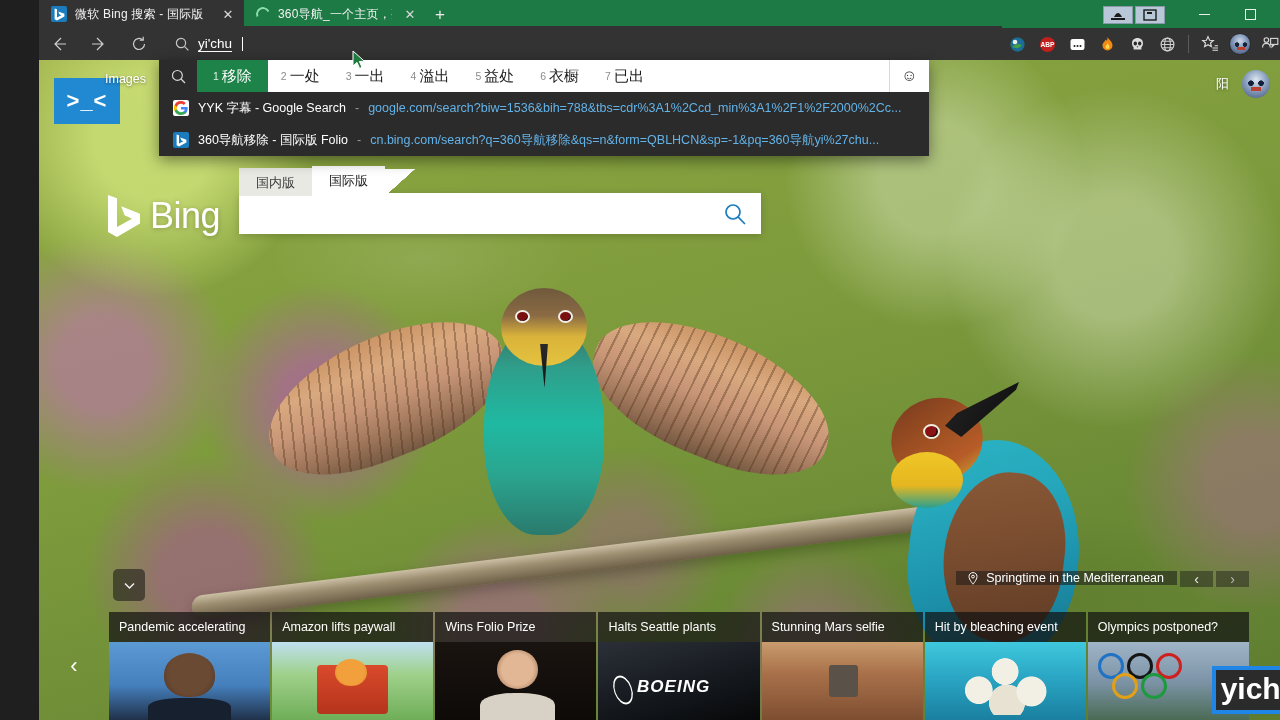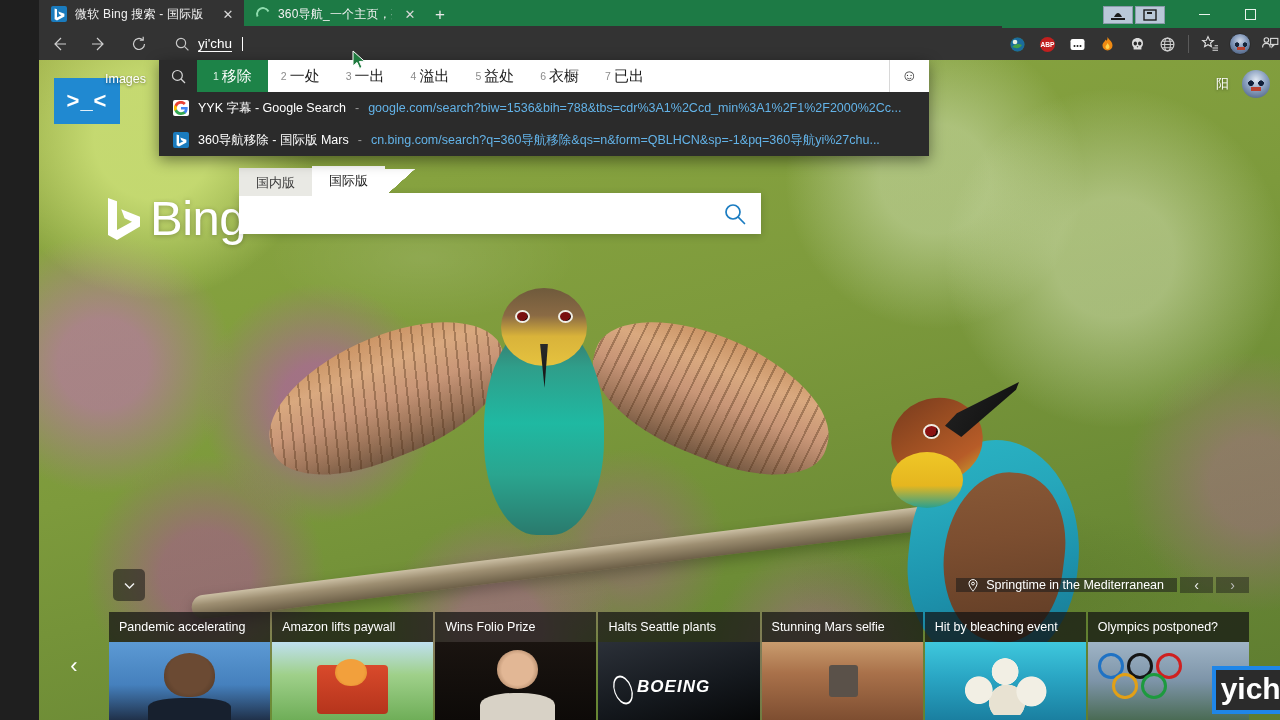--- a/index.html
+++ b/index.html
@@ -234,21 +234,21 @@
   }
 
   
   .bing-logo {
     position: absolute; left: 68px; top: 134px;
     display: flex; align-items: center; gap: 9px;
     color: #ffffff;
     text-shadow: 0 1px 5px rgba(0,0,0,0.25);
   }
   .bing-logo svg { width: 34px; height: 44px; display: block; }
-  .bing-logo .word { font-size: 49px; font-weight: 400; letter-spacing: -0.5px; line-height: 1; }
+  .bing-logo .word { font-size: 36px; font-weight: 400; letter-spacing: -0.5px; line-height: 1; }
 
   .ver-tabs { position: absolute; left: 200px; top: 106px; display: flex; align-items: flex-end; z-index: 3; }
   .ver-tab {
     font-size: 13px; color: #3b3b3b; padding: 8px 17px 7px 17px;
     background: #e9e9e4; line-height: 1;
   }
   .ver-tab.active { background: #ffffff; color: #1a1a1a; padding-bottom: 9px; }
   .ver-tab-notch {
     width: 30px; height: 27px;
     background: linear-gradient(to bottom right, #ffffff 50%, transparent 50.5%);
@@ -308,21 +308,21 @@
   .chev-btn {
     position: absolute; left: 74px; top: 509px; width: 32px; height: 32px;
     background: rgba(20,20,20,0.55); border-radius: 5px;
     display: flex; align-items: center; justify-content: center;
     color: #f0f0f0; z-index: 4;
   }
   .chev-btn svg { width: 13px; height: 13px; }
 
   .caption-bar {
     position: absolute; right: 70px; top: 511px; height: 28px;
-    display: flex; align-items: center; z-index: 4;
+    display: flex; align-items: flex-start; z-index: 4;
   }
   .caption-main {
     background: rgba(25,25,25,0.55);
     display: flex; align-items: center; gap: 7px;
     padding: 0 13px 0 11px; color: #ffffff; font-size: 12.5px; white-space: nowrap;
   }
   .caption-main svg { width: 12px; height: 13px; flex: 0 0 12px; }
   .cap-arrow {
     width: 33px; background: rgba(25,25,25,0.45);
     display: flex; align-items: center; justify-content: center;
@@ -851,21 +851,21 @@
       <span class="sugg-dash">-</span>
       <span class="sugg-url">google.com/search?biw=1536&amp;bih=788&amp;tbs=cdr%3A1%2Ccd_min%3A1%2F1%2F2000%2Cc...</span>
     </div>
 
     <div class="sugg-row">
       <span class="sugg-icon fav-bing">
         <svg viewBox="0 0 11 13">
             <path fill="#fff" d="M0.6 0.4 L3 1.3 V9.6 L7.4 7.2 L5.3 6.2 L4.3 3.6 L10.4 5.8 V8.6 L3 12.6 L0.6 11.2 Z"></path>
           </svg>
       </span>
-      <span class="sugg-title">360导航移除 - 国际版 Mars</span>
+      <span class="sugg-title">360导航移除 - 国际版 Folio</span>
       <span class="sugg-dash">-</span>
       <span class="sugg-url">cn.bing.com/search?q=360导航移除&amp;qs=n&amp;form=QBLHCN&amp;sp=-1&amp;pq=360导航yi%27chu...</span>
     </div>
   </div>
 
   <div class="cursor">
     <svg viewBox="0 0 14 20">
       <path d="M1 1 L1 16 L5 12.4 L7.6 18.4 L10 17.3 L7.4 11.5 L12.4 11.2 Z" fill="#1f7a3f" stroke="#ffffff" stroke-width="1"></path>
     </svg>
   </div>

